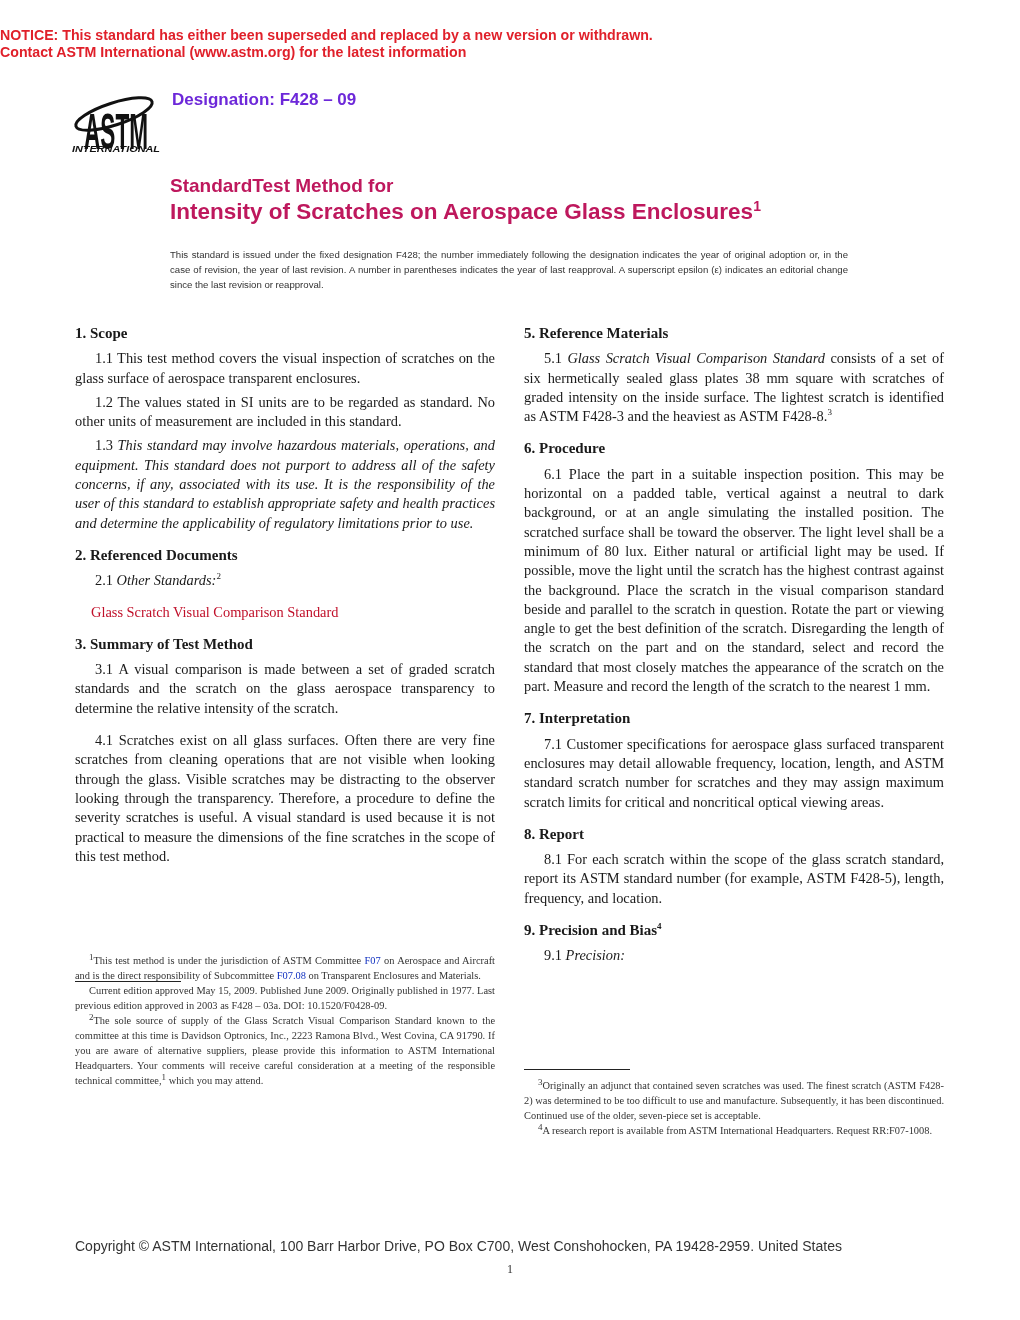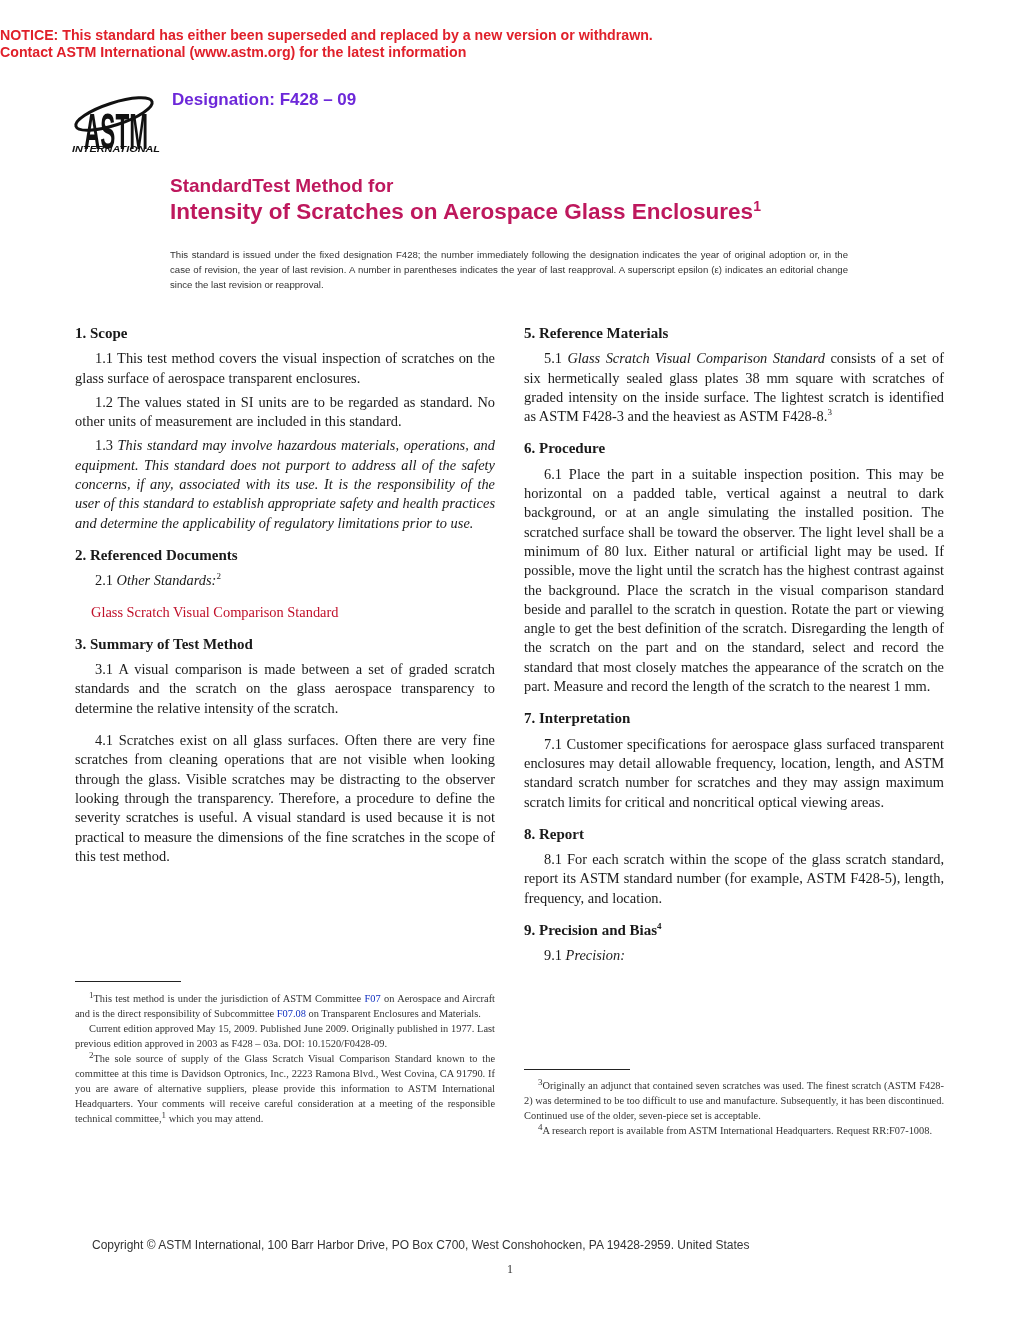--- a/index.html
+++ b/index.html
@@ -30,21 +30,21 @@
   p.noind { text-indent:0; padding-left:16px; }
   .link-red { color:#c0102a; }
   .link-blue { color:#1030c0; }
   .it { font-style:italic; }
   sup { font-size:9px; line-height:0; }
 
   .fn-rule { position:absolute; width:106px; height:1px; background:#222; }
   .fn { position:absolute; width:420px; font-size:10.4px; line-height:15px; color:#333; }
   .fn p { margin:0; text-indent:14px; }
 
-  .copyright { position:absolute; left:92px; top:1238px; font-size:12px; color:#333; }
+  .copyright { position:absolute; left:75px; top:1238px; font-size:14px; color:#333; }
   .pagenum { position:absolute; left:507px; top:1262px; font-size:12px; color:#333; }
 </style>
 </head>
 <body>
 
 <div class="notice sans">
   <div>NOTICE: This standard has either been superseded and replaced by a new version or withdrawn.</div>
   <div>Contact ASTM International (www.astm.org) for the latest information</div>
 </div>
 
@@ -83,21 +83,21 @@
     <h2>3.  Summary of Test Method</h2>
     <p>3.1 A visual comparison is made between a set of graded scratch standards and the scratch on the glass aerospace transparency to determine the relative intensity of the scratch.</p>
   </section>
   <div style="height:8px"></div>
   <section>
     <p>4.1 Scratches exist on all glass surfaces. Often there are very fine scratches from cleaning operations that are not visible when looking through the glass. Visible scratches may be distracting to the observer looking through the transparency. Therefore, a procedure to define the severity scratches is useful. A visual standard is used because it is not practical to measure the dimensions of the fine scratches in the scope of this test method.</p>
   </section>
 </div>
 
 <div class="fn-rule" style="left:75px; top:981px;"></div>
-<div class="fn serif" style="left:75px; top:991px;">
+<div class="fn serif" style="left:75px; top:953px;">
   <p><sup>1</sup><span>This test method is under the jurisdiction of ASTM Committee</span> <span class="link-blue">F07</span> <span>on Aerospace and Aircraft and is the direct responsibility of Subcommittee</span> <span class="link-blue">F07.08</span> <span>on Transparent Enclosures and Materials.</span></p>
   <p>Current edition approved May 15, 2009. Published June 2009. Originally published in 1977. Last previous edition approved in 2003 as F428 – 03a. DOI: 10.1520/F0428-09.</p>
   <p><sup>2</sup><span>The sole source of supply of the Glass Scratch Visual Comparison Standard known to the committee at this time is Davidson Optronics, Inc., 2223 Ramona Blvd., West Covina, CA 91790. If you are aware of alternative suppliers, please provide this information to ASTM International Headquarters. Your comments will receive careful consideration at a meeting of the responsible technical committee,</span><sup>1</sup> <span>which you may attend.</span></p>
 </div>
 
 <div class="col right serif">
   <section>
     <h2>5.  Reference Materials</h2>
     <p><span>5.1</span> <span class="it">Glass Scratch Visual Comparison Standard</span> <span>consists of a set of six hermetically sealed glass plates 38 mm square with scratches of graded intensity on the inside surface. The lightest scratch is identified as ASTM F428-3 and the heaviest as ASTM F428-8.</span><sup>3</sup></p>
   </section>

